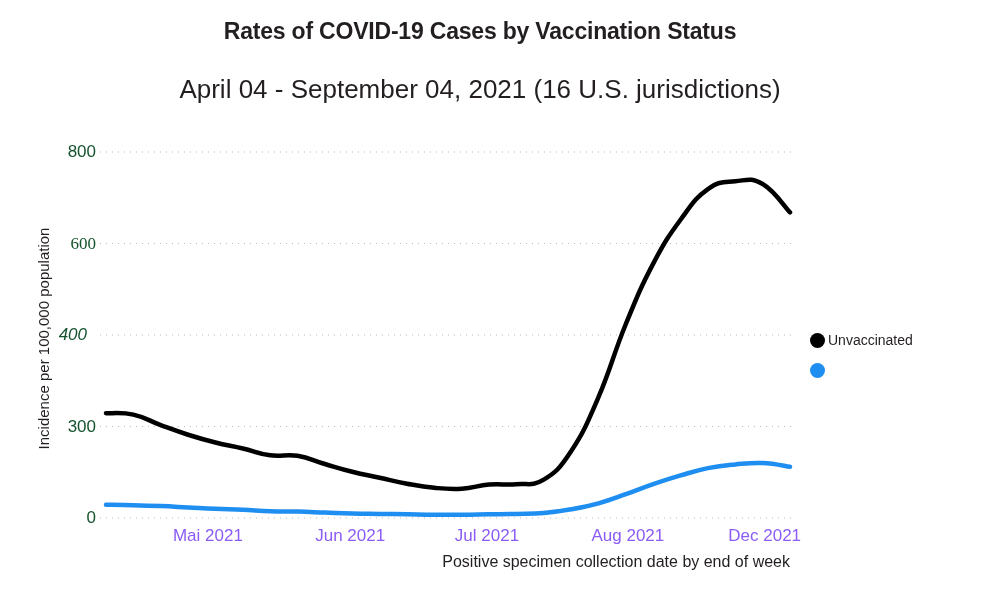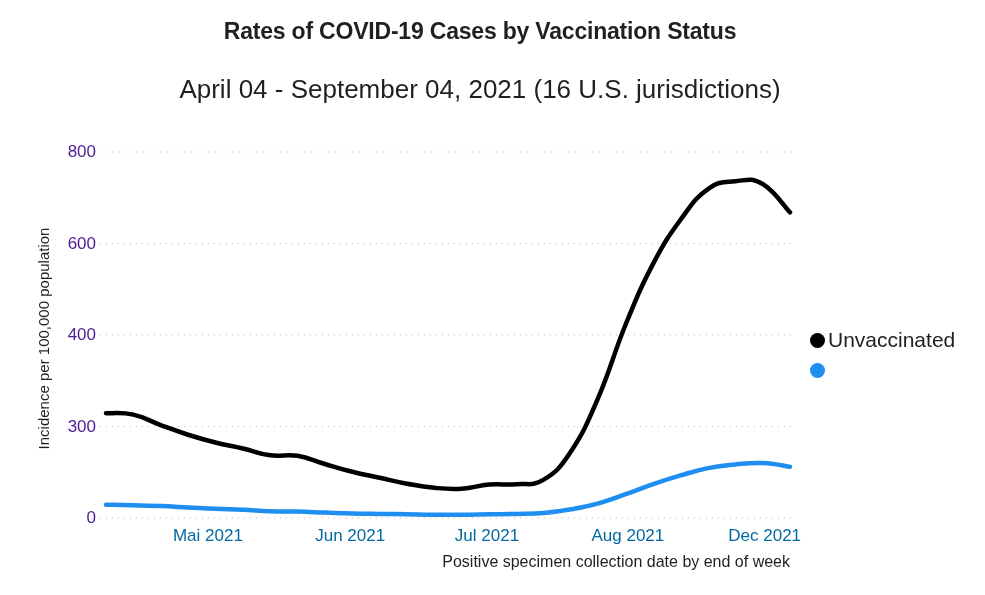--- a/index.html
+++ b/index.html
@@ -62,50 +62,50 @@
     width: 684px;
     text-align: right;
     font-size: 16px;
     color: #231f20;
   }
   .ytick {
     position: absolute;
     width: 52px;
     text-align: right;
     font-size: 17px;
-    color: #4c1d95;
+    color: #14532d;
     line-height: 1;
   }
   .xtick {
     position: absolute;
     width: 120px;
     text-align: center;
     font-size: 17px;
-    color: #0369a1;
+    color: #8b5cf6;
     line-height: 1;
   }
   .legend {
     position: absolute;
     left: 810px;
     top: 325px;
   }
   .legend-row {
     display: flex;
     align-items: center;
     height: 30px;
   }
   .legend-dot {
     width: 15px;
     height: 15px;
     border-radius: 50%;
     margin-right: 3px;
     flex: 0 0 auto;
   }
   .legend-text {
-    font-size: 21px;
+    font-size: 14px;
     color: #231f20;
     white-space: nowrap;
   }
   svg.plot {
     position: absolute;
     left: 0;
     top: 0;
     width: 985px;
     height: 595px;
   }
@@ -119,22 +119,22 @@
 
   <div class="chart-subtitle">April 04 - September 04, 2021 (16 U.S. jurisdictions)</div>
 
   <div class="ylabel">Incidence per 100,000 population</div>
 
   <div class="xlabel">Positive specimen collection date by end of week</div>
 
   <div id="ytick-layer">
       <div class="ytick" style="left: 44px; top: 509px;">0</div>
       <div class="ytick" style="left: 44px; top: 417.5px;">300</div>
-      <div class="ytick" style="left: 44px; top: 326px;">400</div>
-      <div class="ytick" style="left: 44px; top: 234.5px;">600</div>
+      <div class="ytick" style="left: 35px; top: 326px; font-style: italic;">400</div>
+      <div class="ytick" style="left: 44px; top: 234.5px; font-family: Liberation Serif, serif;">600</div>
       <div class="ytick" style="left: 44px; top: 143px;">800</div>
     </div>
   <div id="xtick-layer">
       <div class="xtick" style="left: 147.916px; top: 527px;">Mai 2021</div>
       <div class="xtick" style="left: 290.188px; top: 527px;">Jun 2021</div>
       <div class="xtick" style="left: 426.988px; top: 527px;">Jul 2021</div>
       <div class="xtick" style="left: 567.892px; top: 527px;">Aug 2021</div>
       <div class="xtick" style="left: 704.692px; top: 527px;">Dec 2021</div>
     </div>
 

